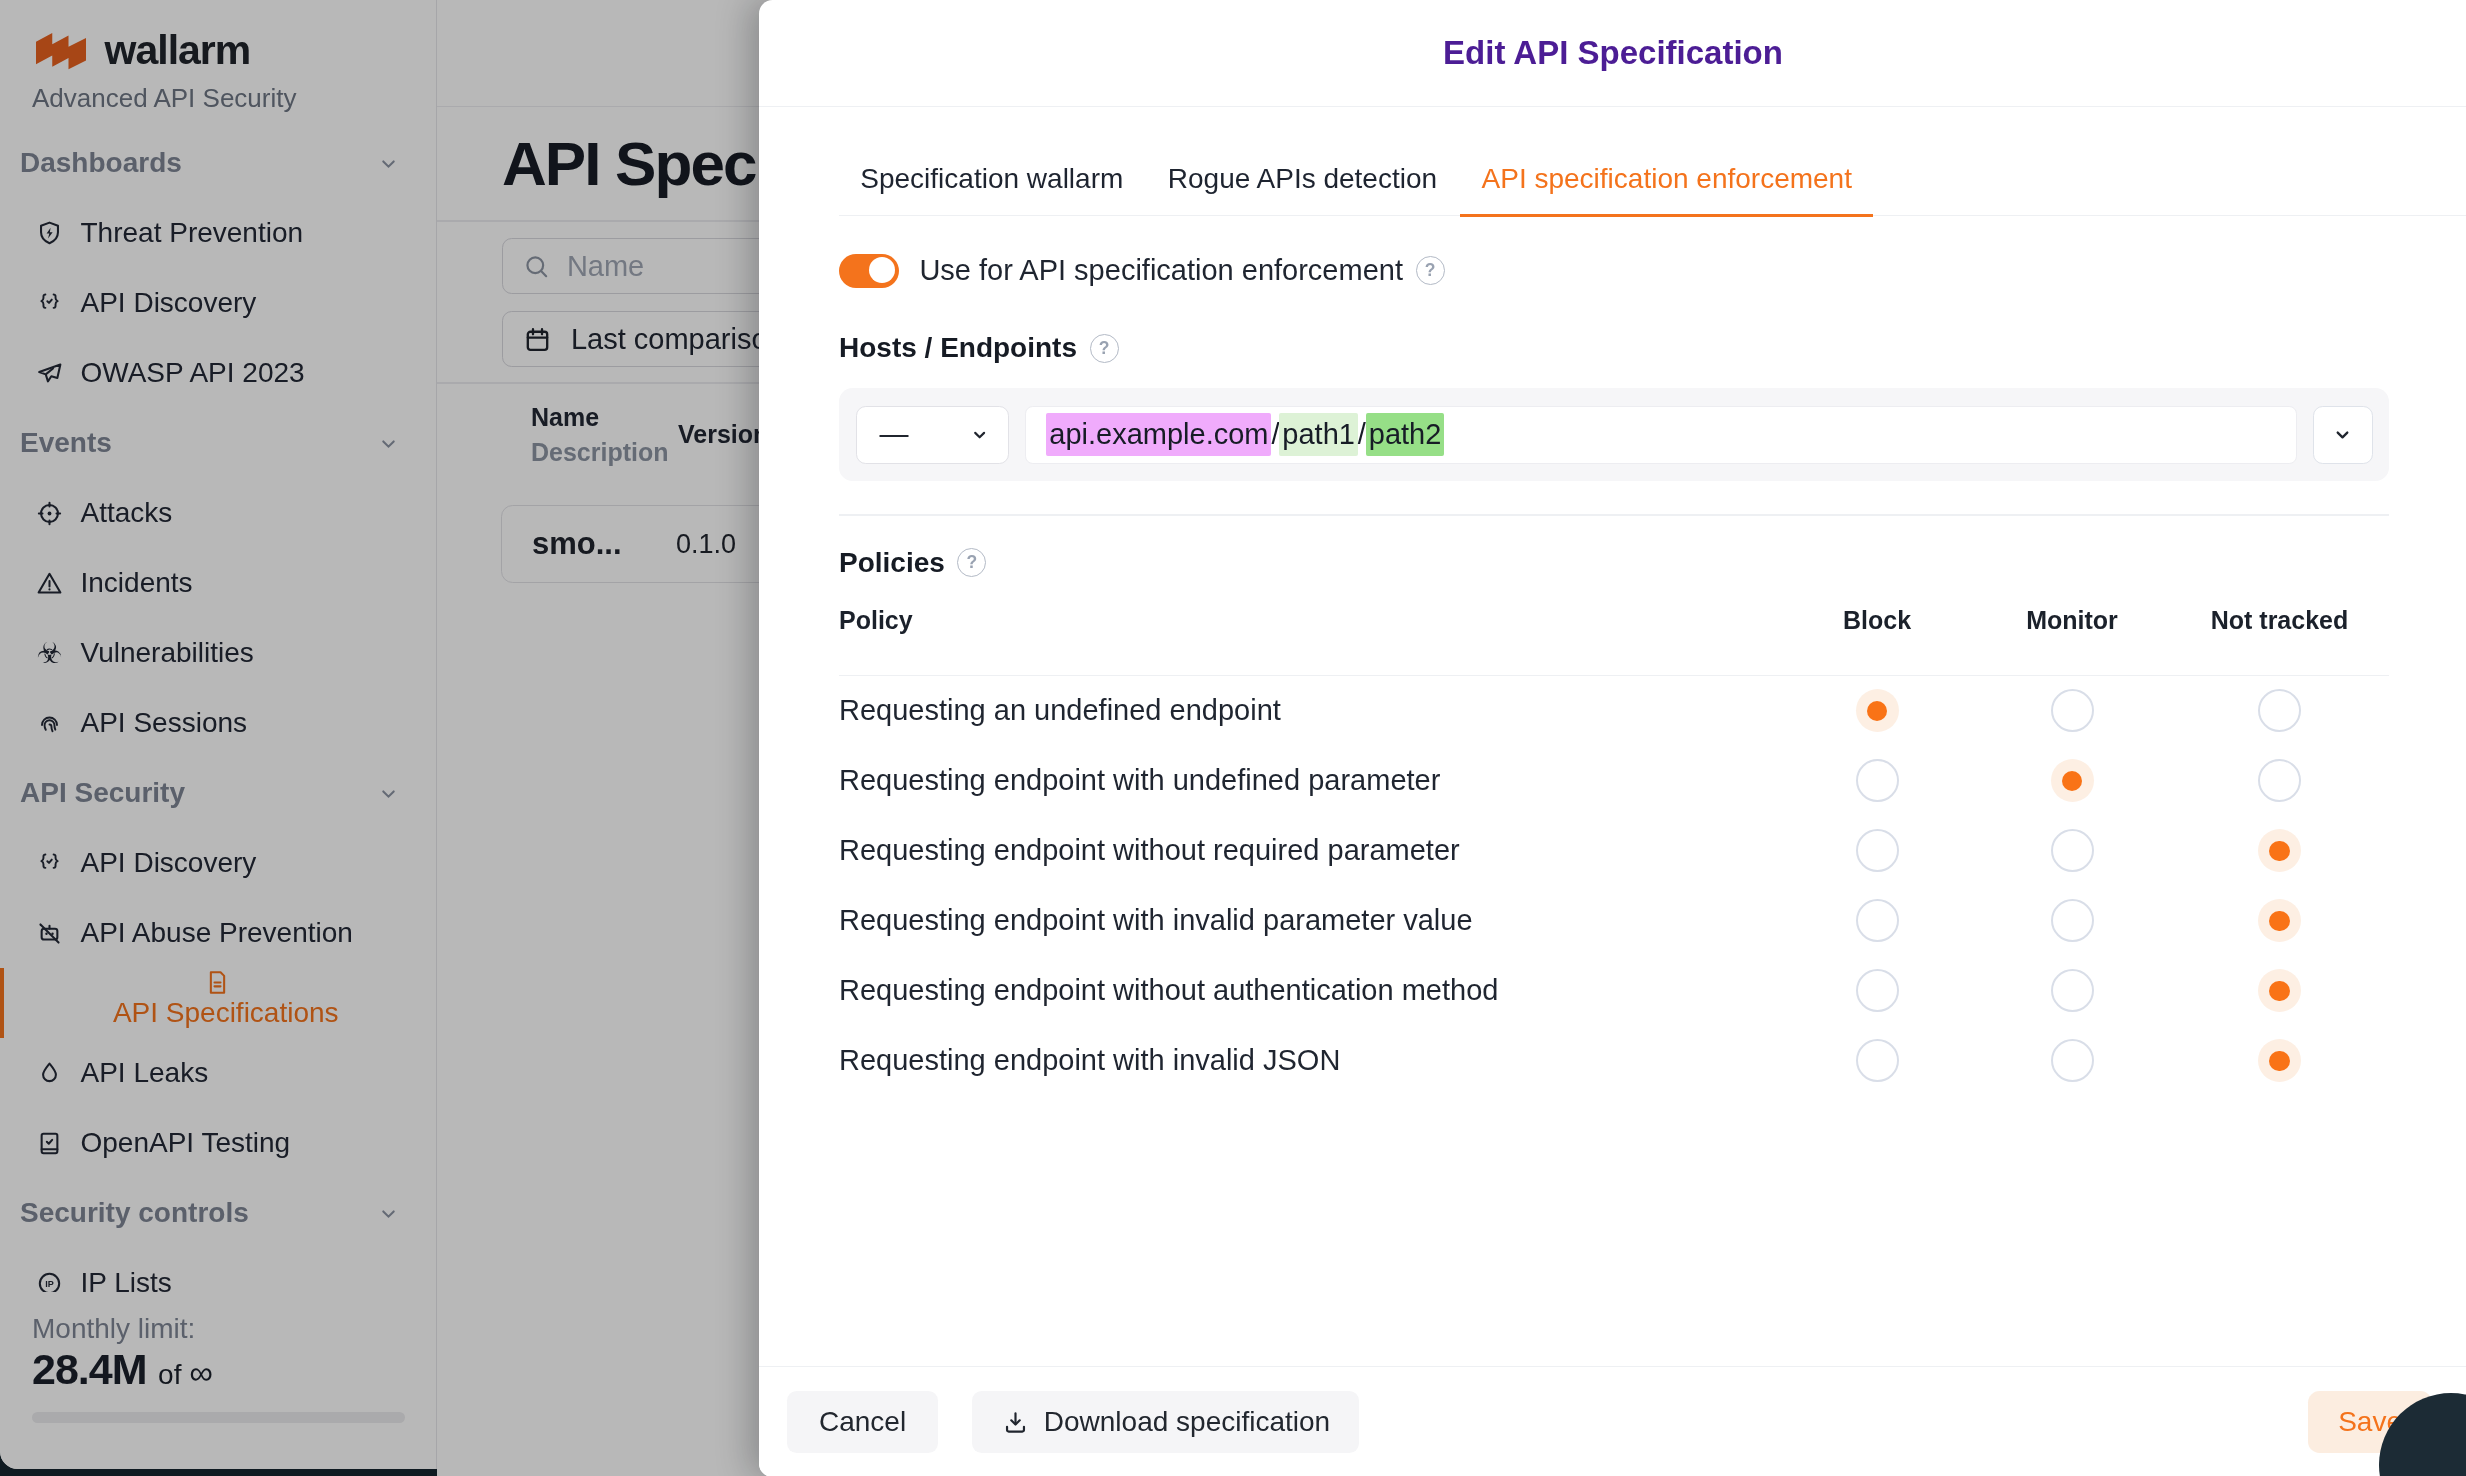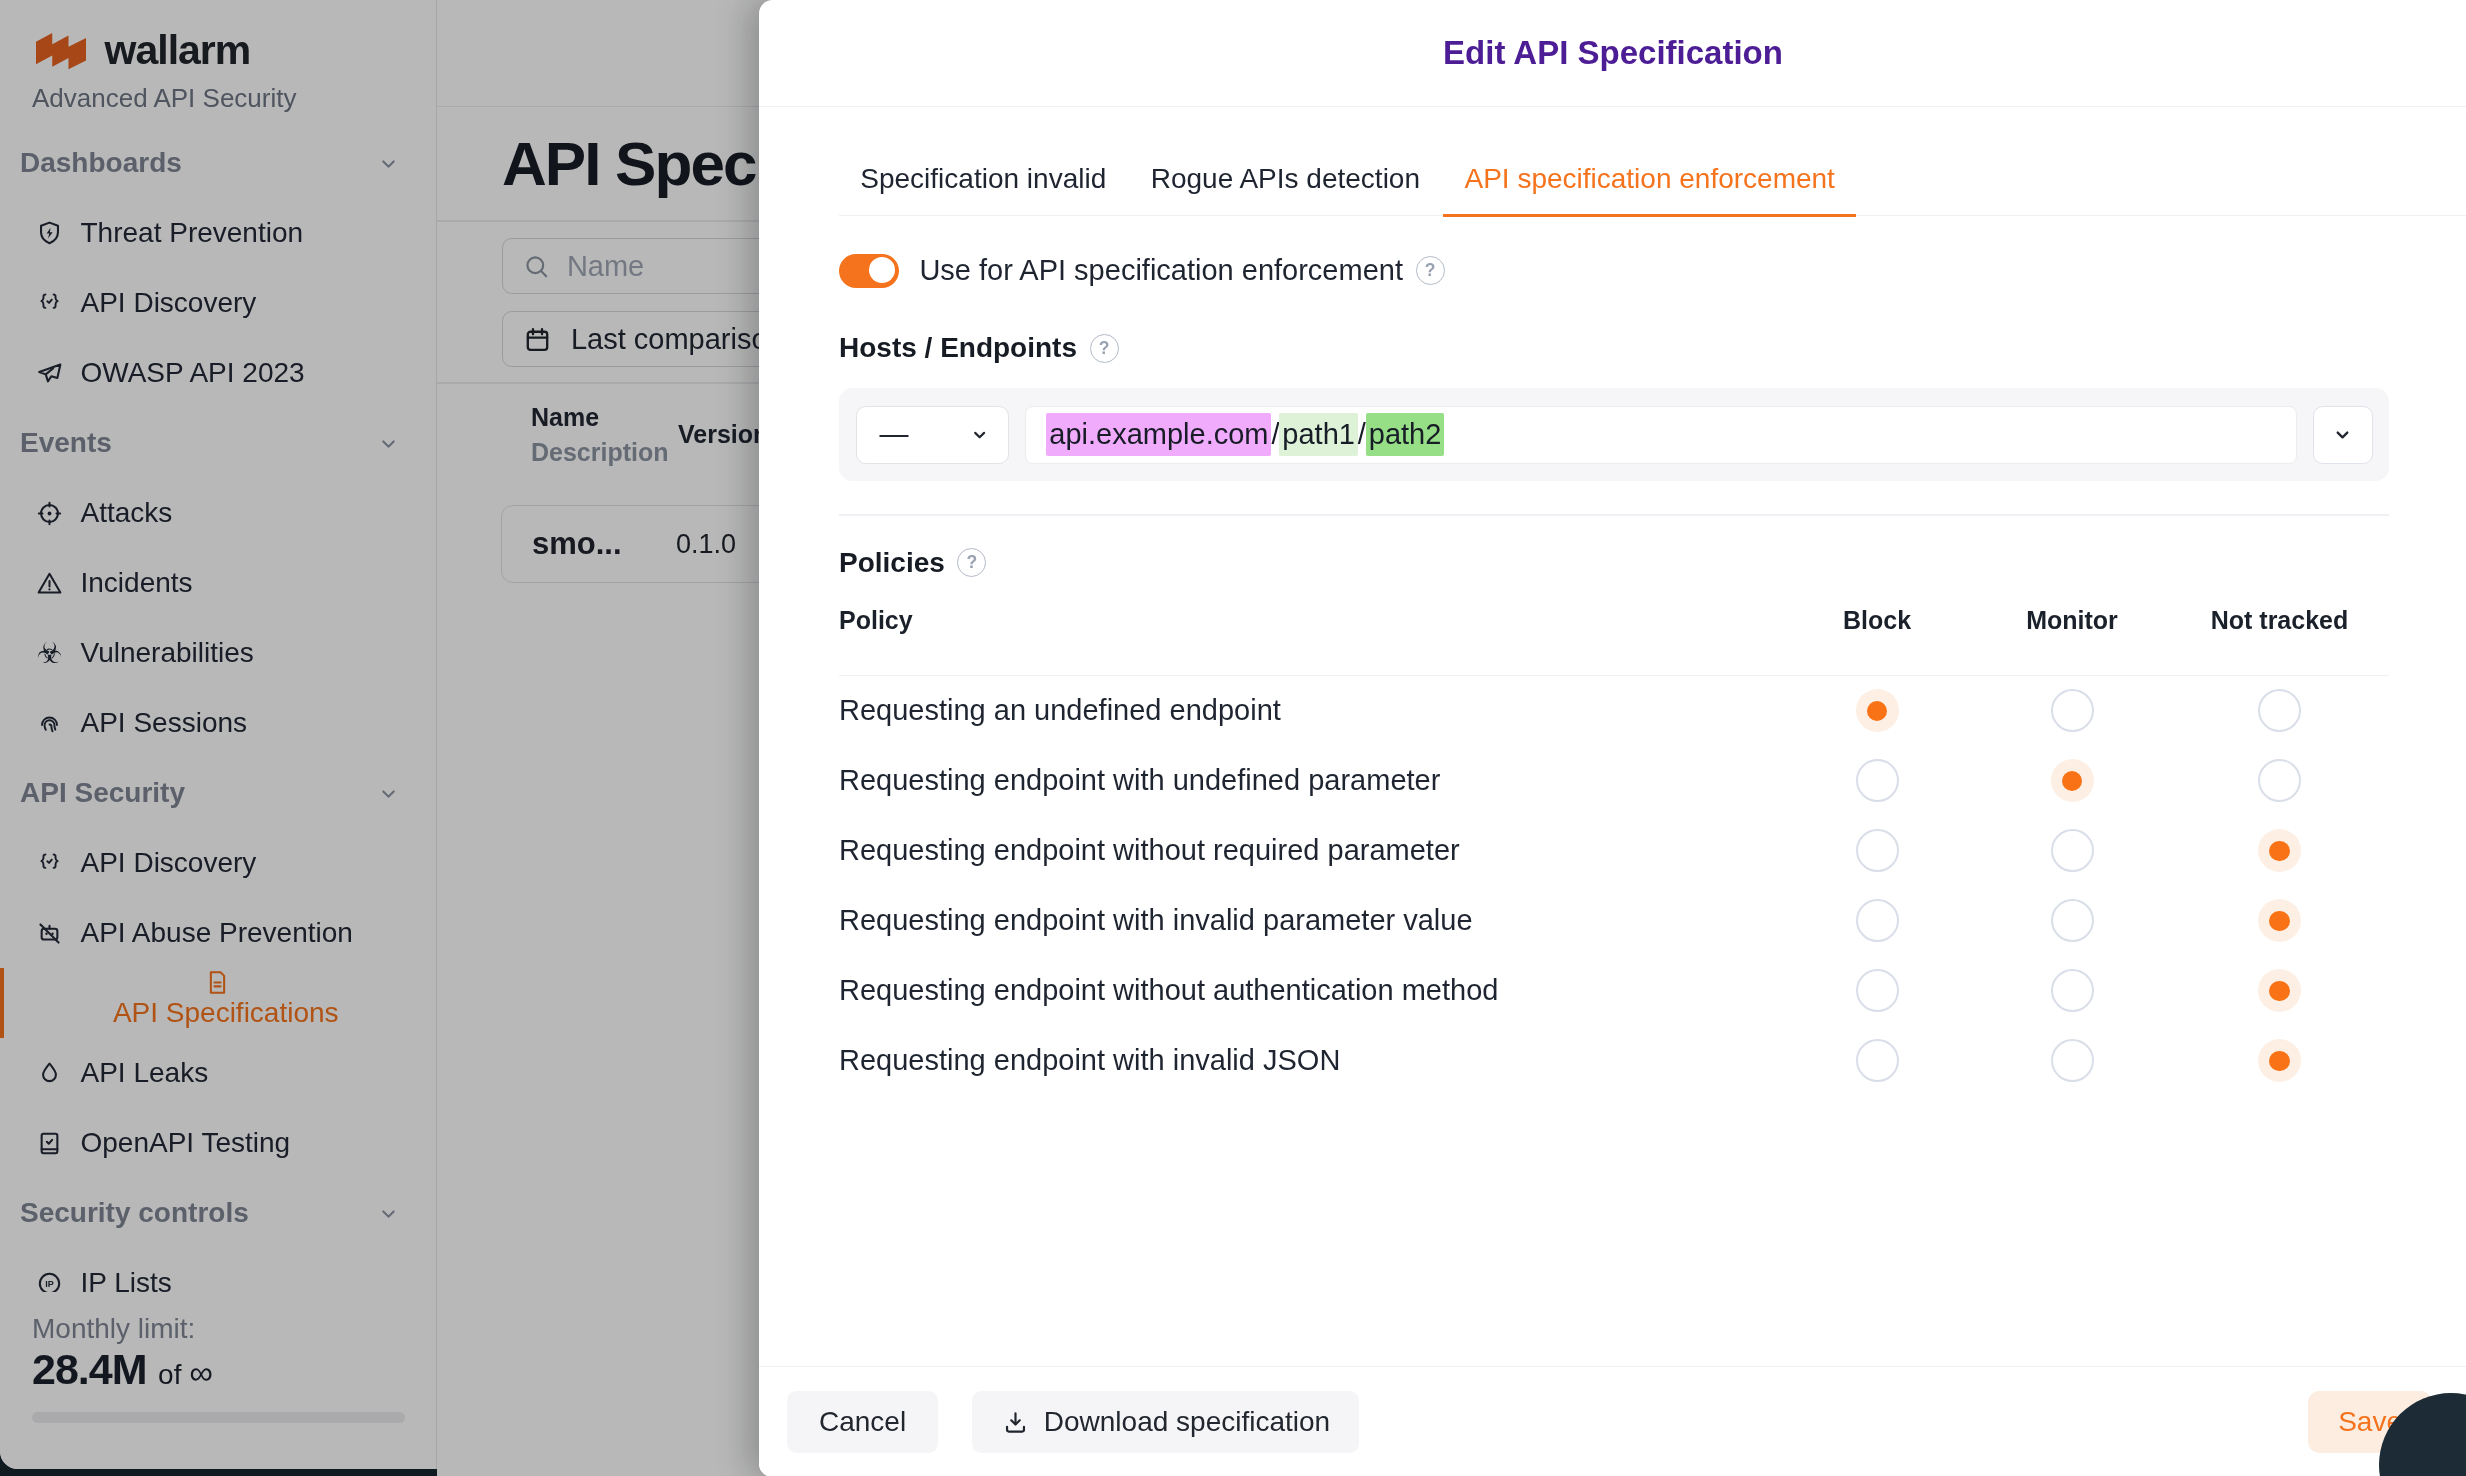--- a/index.html
+++ b/index.html
@@ -310,21 +310,21 @@
   </div>
 
   <div class="overlay"></div>
 
   <div class="modal">
     <div class="m-header">
       <div class="m-title">Edit API Specification</div>
     </div>
 
     <div class="tabs">
-      <div class="tab">Specification invalid</div>
+      <div class="tab">Specification wallarm</div>
       <div class="tab">Rogue APIs detection</div>
       <div class="tab active">API specification enforcement</div>
     </div>
 
     <div class="m-body">
       <div class="toggle-row">
         <div class="toggle">
             <div class="knob"></div>
           </div>
         <span class="toggle-label">Use for API specification enforcement</span>

